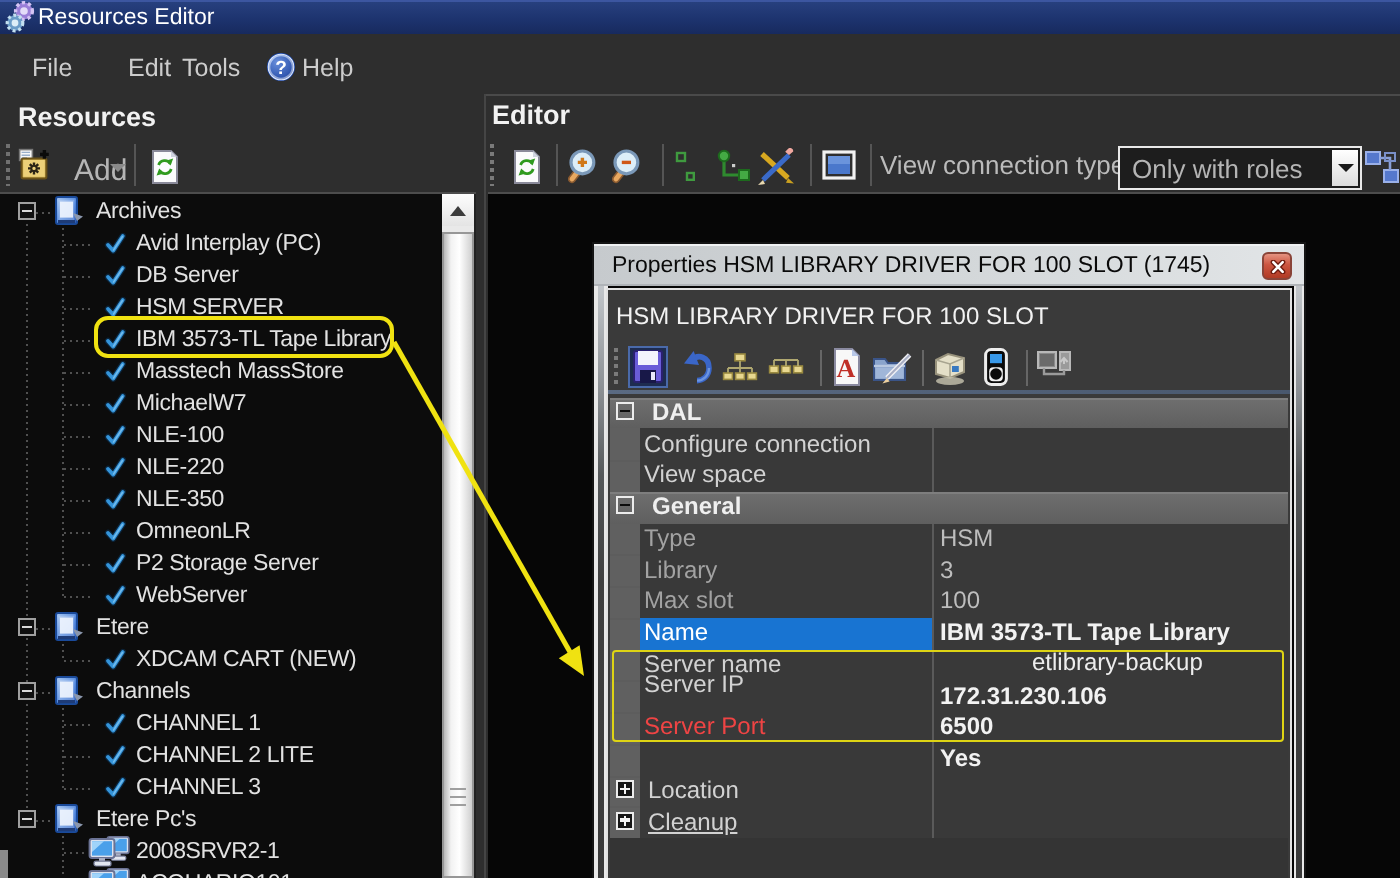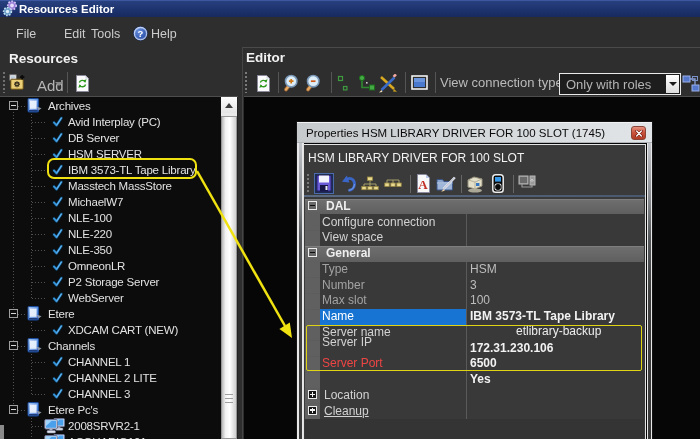--- a/index.html
+++ b/index.html
@@ -9,21 +9,21 @@
   font-family:"Liberation Sans", sans-serif;
   background:#2e2e2e; overflow:hidden;
 }
 .abs { position:absolute; }
 
 #titlebar {
   left:0; top:0; width:700px; height:17px;
   background:linear-gradient(#27407e, #1d336e 55%, #172a5e);
   border-top:1px solid #3c56a0;
 }
-#titletext { left:19px; top:2px; color:#fff; font-size:11.5px; font-weight:bold; line-height:14px; }
+#titletext { left:19px; top:2px; color:#fff; font-size:11.5px; font-weight:normal; line-height:14px; }
 
 .menuitem { top:27px; color:#cccccc; font-size:12.5px; line-height:14px; }
 
 .phead { color:#f2f2f2; font-size:13.5px; font-weight:bold; }
 
 .tsep { width:1px; background:#555; }
 
 #tree { left:0; top:97px; width:238px; height:342px; background:#0c0c0c; border-right:2px solid #222; }
 #treetop { left:0; top:96px; width:238px; height:1px; background:#4d4d4d; }
 #editorbg { left:244px; top:97px; width:456px; height:342px; background:#060606; }
@@ -367,21 +367,21 @@
 <div class="pgbox" style="left:308px; top:248.2px;">
       <i></i>
     </div>
 <div class="glabel" style="left:326px; top:246.1px; color:#efefef; font-weight:bold; line-height:15px;">General</div>
 <div class="abs" style="left:320px; top:261.5px; width:324px; height:15.8px; background:#393939;"></div>
 <div class="glabel" style="top:261.9px; color:#a2a2a2; line-height:15px;">Type</div>
 <div class="gvalue" style="top:261.9px; color:#bdbdbd; font-weight:normal; line-height:15px;">HSM</div>
 <div class="gline" style="top:277.2px;"></div>
 <div class="gdiv" style="top:261.5px; height:15.8px;"></div>
 <div class="abs" style="left:320px; top:277.2px; width:324px; height:15.8px; background:#393939;"></div>
-<div class="glabel" style="top:277.6px; color:#a2a2a2; line-height:15px;">Number</div>
+<div class="glabel" style="top:277.6px; color:#a2a2a2; line-height:15px;">Library</div>
 <div class="gvalue" style="top:277.6px; color:#bdbdbd; font-weight:normal; line-height:15px;">3</div>
 <div class="gline" style="top:293.0px;"></div>
 <div class="gdiv" style="top:277.2px; height:15.8px;"></div>
 <div class="abs" style="left:320px; top:293.0px; width:324px; height:15.8px; background:#393939;"></div>
 <div class="glabel" style="top:293.4px; color:#a2a2a2; line-height:15px;">Max slot</div>
 <div class="gvalue" style="top:293.4px; color:#bdbdbd; font-weight:normal; line-height:15px;">100</div>
 <div class="gline" style="top:308.8px;"></div>
 <div class="gdiv" style="top:293.0px; height:15.8px;"></div>
 <div class="abs" style="left:320px; top:308.8px; width:324px; height:15.8px; background:#393939;"></div>
 <div class="abs" style="left:320px; top:308.8px; width:146px; height:15.8px; background:#1874d2;"></div>

